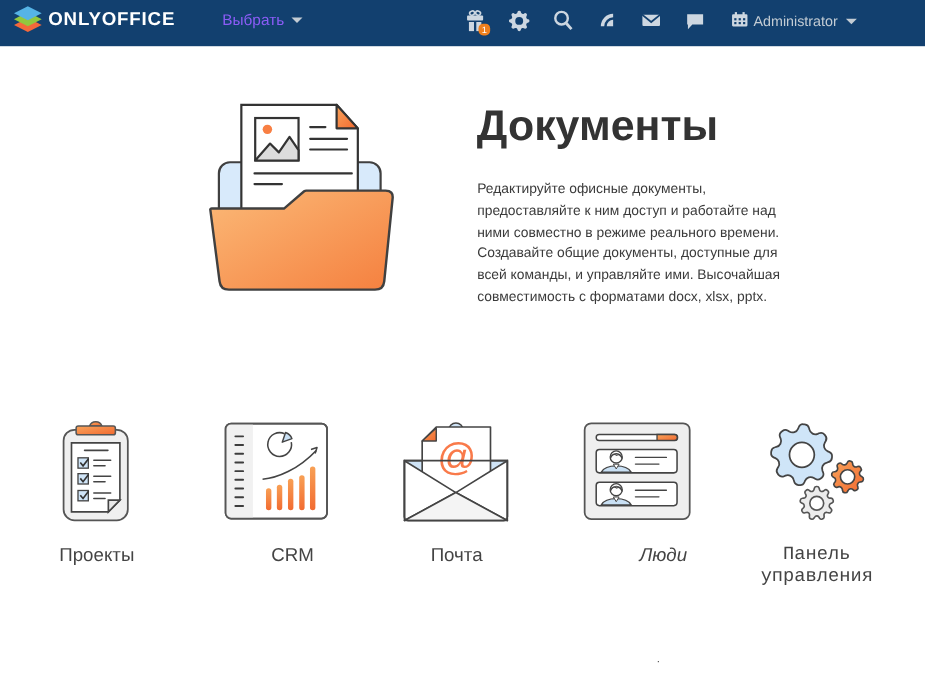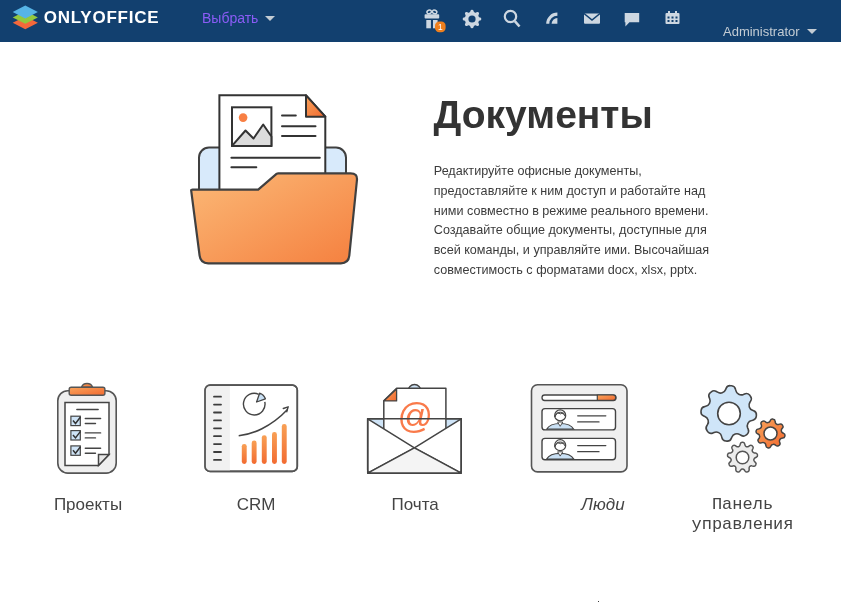--- a/index.html
+++ b/index.html
@@ -1,20 +1,20 @@
 <!DOCTYPE html>
 <html><head>
 <meta charset="utf-8">
 <style>
   html,body{margin:0;padding:0;}
   body{width:841px;height:612px;background:#fff;font-family:"Liberation Sans",sans-serif;position:relative;overflow:hidden;}
   .hdr{position:absolute;left:0;top:0;width:841px;height:42px;background:#12406f;}
   .logo-txt{position:absolute;left:43.8px;top:9px;color:#fff;font-weight:bold;font-size:17px;letter-spacing:0.75px;line-height:1;}
   .choose{position:absolute;left:202px;top:10.3px;color:#8b5cf6;font-weight:normal;font-size:14px;}
-  .admin{position:absolute;left:723px;top:12px;color:#c3ccd4;font-size:13px;margin-top:12px;}
+  .admin{position:absolute;left:685px;top:12px;color:#c3ccd4;font-size:13px;}
   .caret{display:inline-block;width:0;height:0;border-left:5px solid transparent;border-right:5px solid transparent;border-top:5px solid #c3ccd4;vertical-align:middle;margin-left:7px;margin-bottom:2px;}
   .title{position:absolute;left:433.5px;top:94.9px;color:#333;font-size:39px;line-height:1;font-weight:bold;}
   .para{position:absolute;left:433.8px;top:162px;color:#3b3b3b;font-size:12.6px;line-height:19.8px;white-space:nowrap;}
   .lbl{position:absolute;color:#444;font-size:17px;text-align:center;line-height:20.6px;}
   .dot{position:absolute;left:597.6px;top:600.7px;width:1.8px;height:1.8px;background:#3a3a3a;}
 </style>
 </head>
 <body>
 <div class="hdr"></div>
 <svg width="841" height="612" viewBox="0 0 841 612" style="position:absolute;left:0;top:0" xmlns="http://www.w3.org/2000/svg">
@@ -228,17 +228,17 @@
 </svg>
 
 <div class="logo-txt">ONLYOFFICE</div>
 <div class="choose">Выбрать<span class="caret"></span></div>
 <div class="admin">Administrator<span class="caret"></span></div>
 
 <div class="title">Документы</div>
 <div class="para">Редактируйте офисные документы,<br>предоставляйте к ним доступ и работайте над<br>ними совместно в режиме реального времени.<br>Создавайте общие документы, доступные для<br>всей команды, и управляйте ими. Высочайшая<br>совместимость с форматами docx, xlsx, pptx.</div>
 
 <div class="lbl" style="left:38px;top:494.5px;width:100px;">Проекты</div>
-<div class="lbl" style="left:206px;top:494.5px;width:100px;">CRM</div>
+<div class="lbl" style="left:216px;top:494.5px;width:100px;">CRM</div>
 <div class="lbl" style="left:365.1px;top:494.5px;width:100px;text-align:center;">Почта</div>
 <div class="lbl" style="left:553px;top:494.5px;width:100px;font-style:italic;">Люди</div>
 <div class="lbl" style="left:672.5px;top:494.5px;width:140px;font-family:Liberation Mono, monospace;">Панель<br>управления</div>
 <div class="dot"></div>
 
 </body></html>

